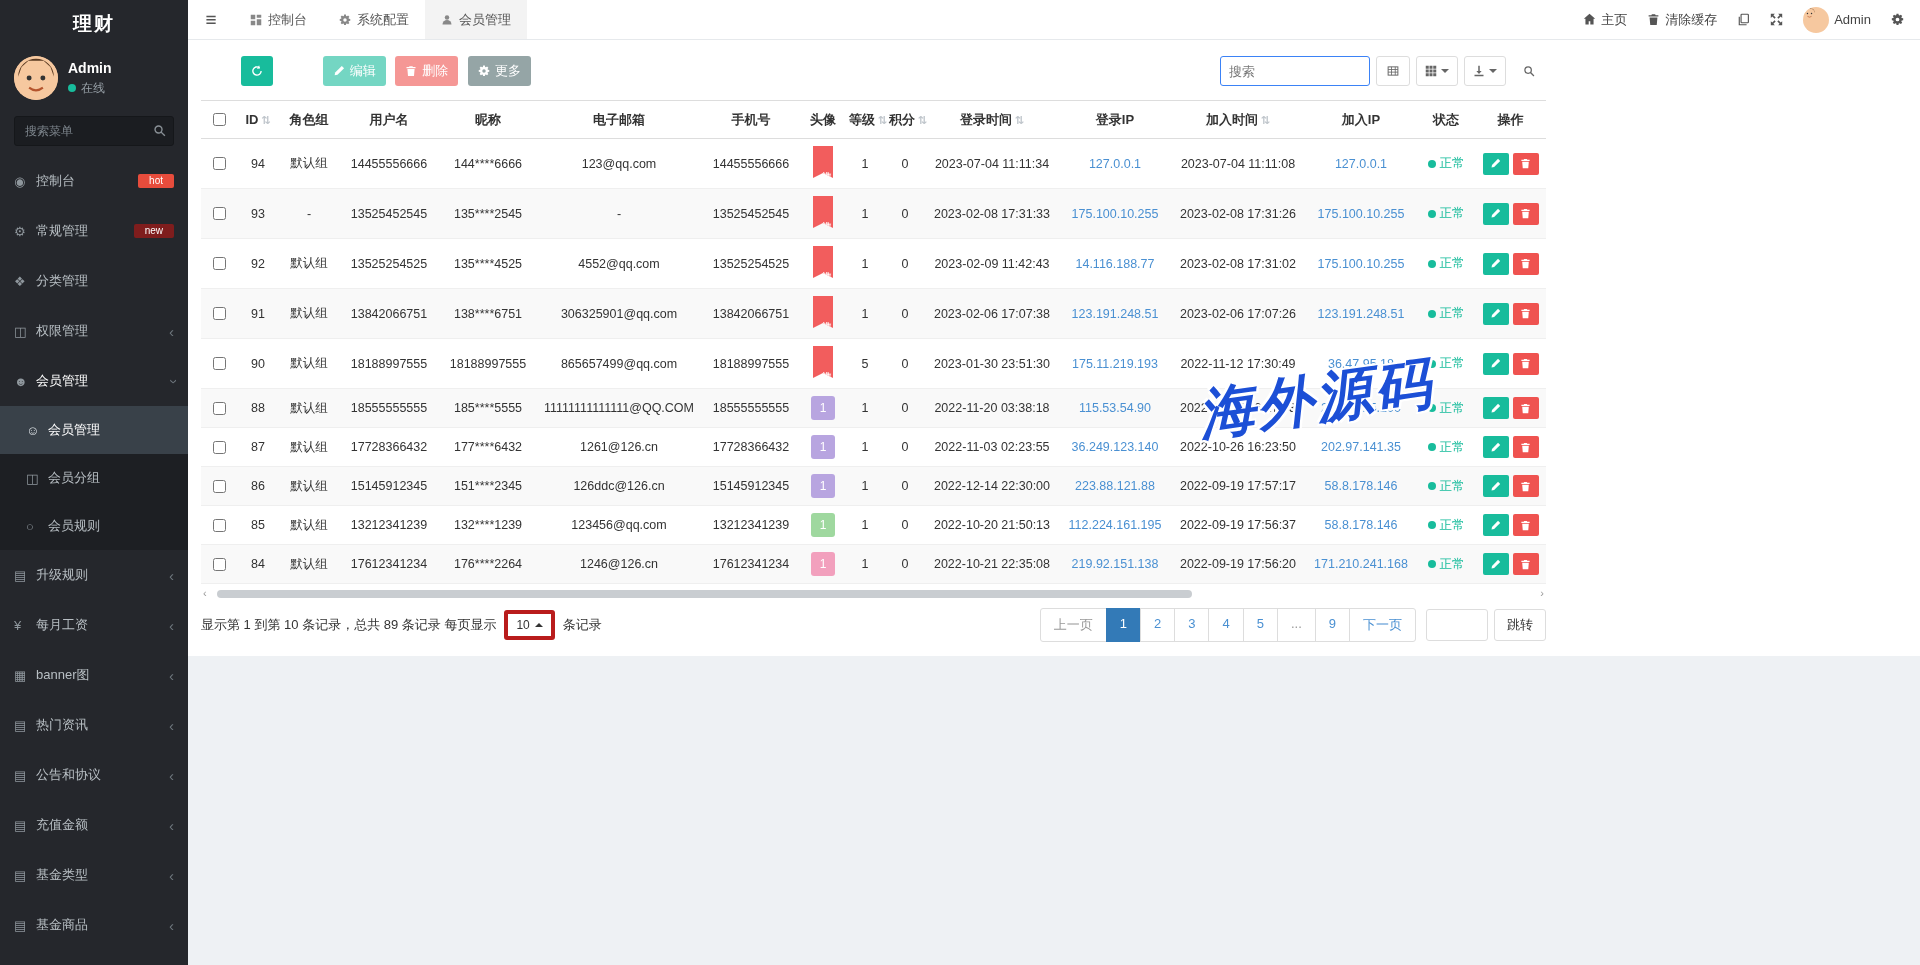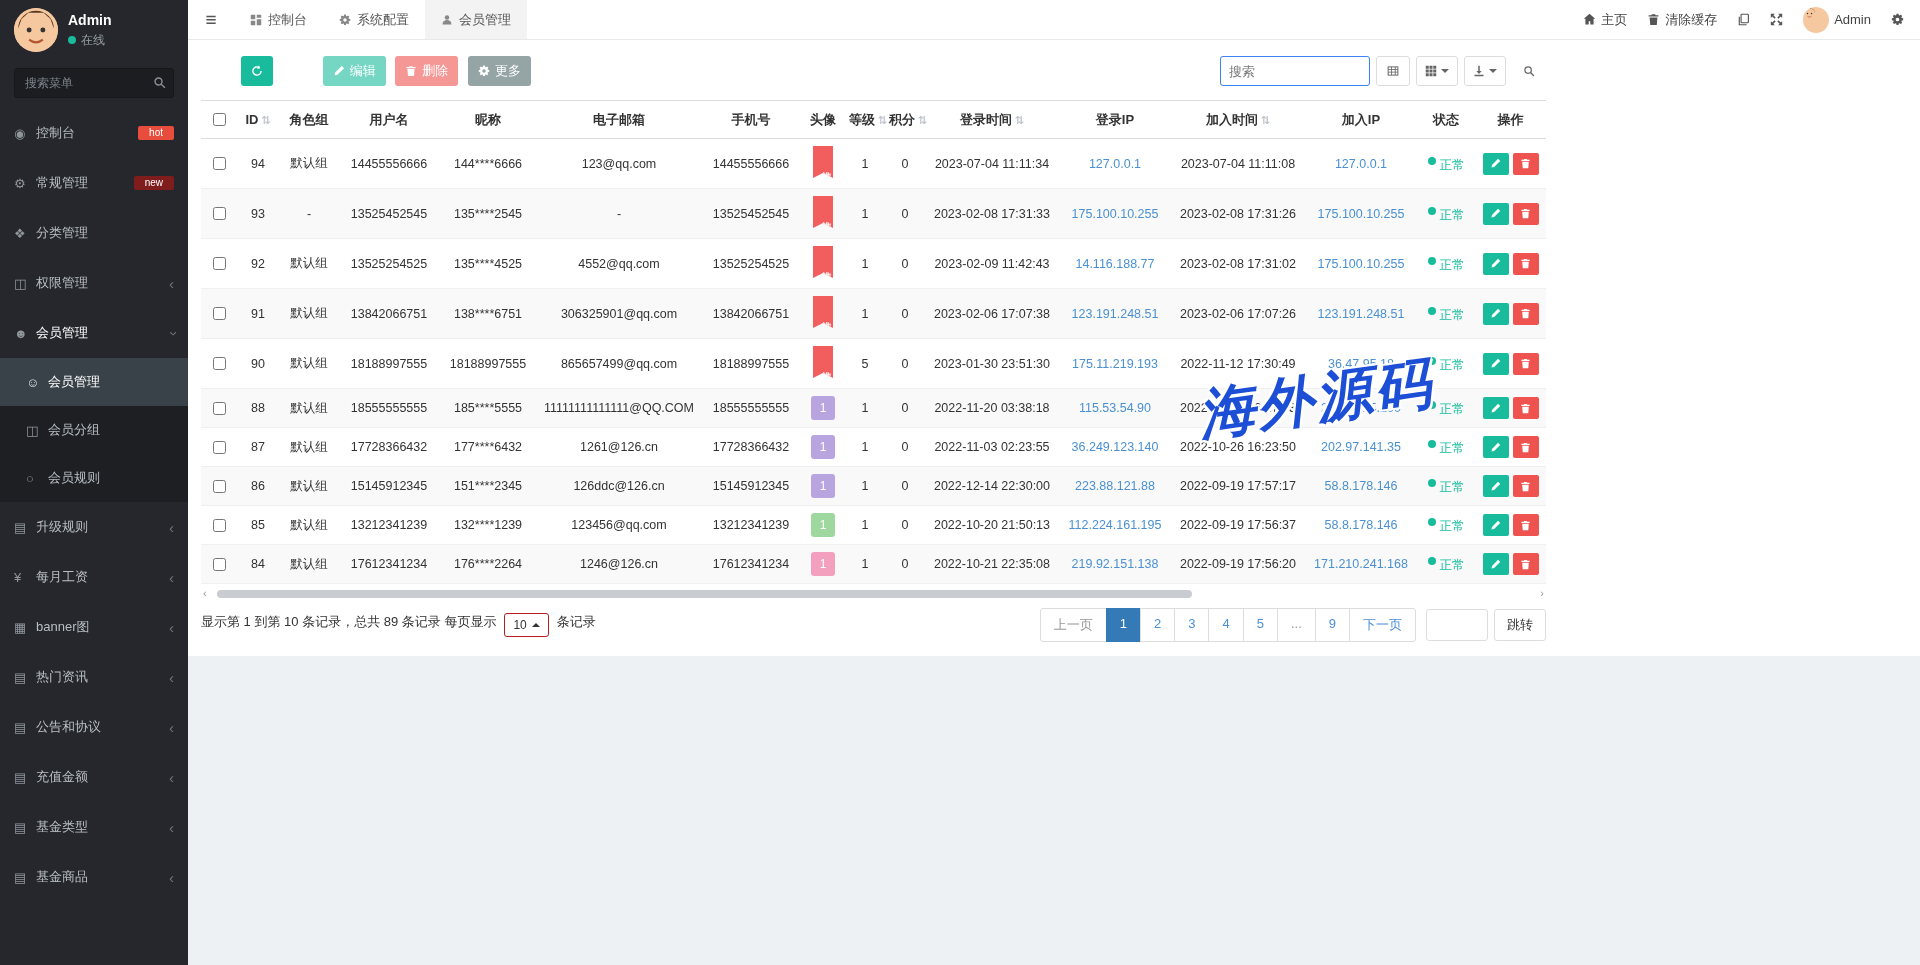--- a/index.html
+++ b/index.html
@@ -71,58 +71,59 @@
   .caret { display:inline-block; width:0; height:0; border-left:4px solid transparent; border-right:4px solid transparent; border-top:4px solid currentColor; }
   .caret.up { border-top:none; border-bottom:4px solid currentColor; }
 
   .grid { width:1345px; table-layout:fixed; border-collapse:collapse; font-size:12.5px; color:#333; }
   .grid th { font-size:13px; font-weight:bold; padding:9px 4px; border-top:1px solid #ddd; border-bottom:1px solid #ddd; text-align:center; white-space:nowrap; background:#fff; }
   .grid td { padding:7px 4px; text-align:center; border-bottom:1px solid #efefef; white-space:nowrap; overflow:hidden; vertical-align:middle; }
   .grid tbody tr { height:38px; }
   .grid tbody tr:nth-child(even) { background:#f9f9f9; }
   .sort { color:#c0c6cc; font-size:11px; margin-left:3px; }
   .ip { color:var(--link,#4a90d2); cursor:pointer; text-decoration:none; }
-  .status { color:var(--status_ok,#18bc9c); display:inline-flex; gap:4px; }
+  .status { color:var(--status_ok,#18bc9c); display:inline-flex; align-items:center; gap:4px; }
   .abadge.square { display:inline-block; min-width:24px; height:24px; line-height:24px; border-radius:3px; color:#fff; font-size:12px; padding:0 3px; }
   .abadge.ribbon { display:inline-block; width:20px; height:32px; color:#fff; font-size:10px; writing-mode:vertical-rl; letter-spacing:1px; padding-top:3px; clip-path:polygon(0 0,100% 0,100% 100%,50% 84%,0 100%); }
   .ops { display:inline-flex; }
   .op { width:26px; height:22px; border:none; border-radius:2px; color:#fff; display:inline-flex; align-items:center; justify-content:center; margin:0 2px; cursor:pointer; padding:0; }
   .op.edit { background:var(--accent,#18bc9c); }
   .op.del { background:var(--danger,#ef5350); }
   .op svg { width:11px; height:11px; }
 
   .hscroll { width:1345px; height:12px; position:relative; margin:4px 0 8px; }
   .hscroll .thumb { position:absolute; left:16px; top:2px; width:975px; height:8px; background:#c9cdd1; border-radius:4px; cursor:pointer; }
   .hscroll .arrow { position:absolute; top:-1px; font-size:11px; color:#999; cursor:pointer; }
   .hscroll .arrow.left { left:2px; }
   .hscroll .arrow.right { right:2px; }
 
   .pager { display:flex; justify-content:space-between; align-items:center; margin-top:8px; width:1345px; }
-  .pager-info { color:#333; display:flex; align-items:flex-start; flex-wrap:nowrap; gap:4px; }
-  .pp-btn { border:1px solid #b91c1c; background:#fff; border-radius:3px; padding:4px 8px; margin:0 4px; cursor:pointer; color:#333; display:inline-flex; align-items:center; gap:5px; font-size:12px; }
+  .pager-info { color:#333; display:flex; align-items:center; flex-wrap:nowrap; gap:4px; }
+  .pp-btn { border:4px solid #b91c1c; background:#fff; border-radius:3px; padding:4px 8px; margin:0 4px; cursor:pointer; color:#333; display:inline-flex; align-items:center; gap:5px; font-size:12px; }
   .pager-right { display:flex; align-items:center; }
   .pages { display:inline-flex; list-style:none; margin:0; padding:0; }
   .pages li { border:1px solid #ddd; margin-left:-1px; padding:7px 13px; background:#fff; color:var(--link,#4a90d2); cursor:pointer; font-size:13px; user-select:none; }
   .pages li:first-child { border-radius:3px 0 0 3px; margin-left:15px; }
   .pages li:last-child { border-radius:0 3px 3px 0; }
   .pages li.disabled, .pages li.ellipsis { color:#999; cursor:default; }
   .pages li.active { background:var(--page_active,#337ab7); border-color:var(--page_active,#337ab7); color:#fff; }
   .jump-input { width:62px; height:32px; border:1px solid #ddd; border-radius:3px; margin-left:10px; padding:0 6px; }
   .jump-btn { height:32px; padding:0 12px; border:1px solid #ddd; background:#fff; border-radius:3px; margin-left:6px; color:#333; cursor:pointer; font-size:13px; }
 
   .watermark { position:absolute; left:1010px; top:322px; font-family:"DejaVu Serif", serif; font-style:italic; font-weight:bold; font-size:56px; transform:rotate(-8deg); letter-spacing:3px; white-space:nowrap; pointer-events:none; text-shadow:0 0 3px #fff, 2px 2px 0 #fff, -2px -2px 0 #fff, 2px -2px 0 #fff, -2px 2px 0 #fff; }
 
   .filler { flex:1; background:#eef1f4; }
 </style>
 </head>
 <body>
 
 <div class="app">
 
   <aside class="sidebar">
+    <div class="brand">理财</div>
     <div class="user-panel">
       <span class="avatar lg">
         <svg viewBox="0 0 32 32">
             <circle cx="16" cy="16" r="16" fill="#f6c89f"></circle>
             <path d="M3 15a13 13 0 0 1 26 0l-2.5-7-5-4.5h-11l-5 4.5z" fill="#5a3a22"></path>
             <circle cx="11" cy="16" r="1.8" fill="#333"></circle>
             <circle cx="21" cy="16" r="1.8" fill="#333"></circle>
             <path d="M11 23q5 4 10 0" stroke="#b5552d" stroke-width="1.5" fill="none"></path>
           </svg>
       </span>

